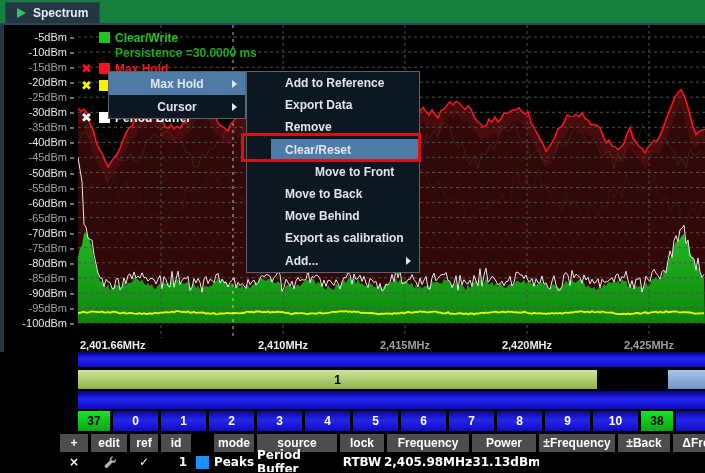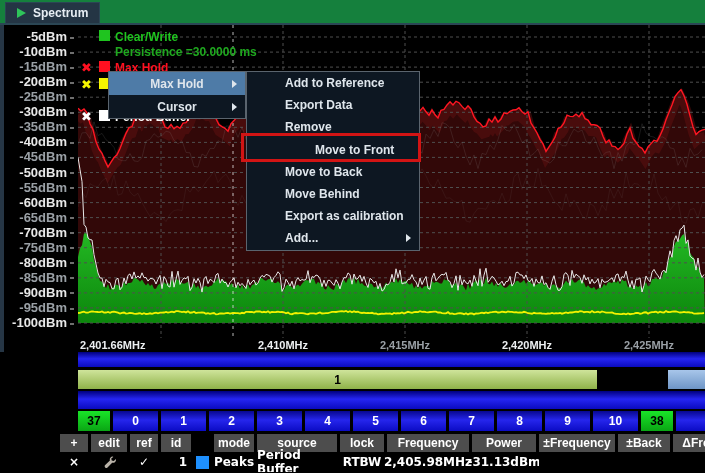--- a/index.html
+++ b/index.html
@@ -17,32 +17,32 @@
   .tab.selected{ background:#243544; }
   .play-ic{ width:0; height:0; border-left:9px solid #2ec45a;
             border-top:5px solid transparent; border-bottom:5px solid transparent; }
   .pause-ic{ display:flex; gap:2px; }
   .pause-ic i{ display:block; width:3px; height:10px; background:#2ec45a; }
 
   .left-strip{ position:absolute; left:0; top:25px; width:4px; height:327px; background:#263645; }
 
   
   .ylabel{ position:absolute; left:2px; width:72px; text-align:right;
-           font-size:13px; font-weight:700; color:#e8e8e8; line-height:12px; }
+           font-size:11px; font-weight:400; color:#e8e8e8; line-height:12px; }
   .ylabel.dim{ color:#9aa0a6; }
   .ylabel .tick{ display:inline-block; width:4px; height:2px; background:#6f6f6f;
                  vertical-align:middle; margin-left:3px; }
   .xlabel{ position:absolute; top:339px; font-size:11px; font-weight:700;
            color:#eceff1; white-space:nowrap; }
   .xlabel.dim{ color:#9aa0a6; }
 
   #spectrum-svg{ position:absolute; left:78px; top:25px; }
 
   
-  .legend-row{ position:absolute; height:15px; display:flex; 
+  .legend-row{ position:absolute; height:15px; display:flex; align-items:center;
                gap:5px; font-size:12px; font-weight:700; z-index:4; white-space:nowrap; }
   .legend-close{ width:15px; font-size:13px; font-weight:700; text-align:center;
                  cursor:pointer; line-height:14px; font-family:"DejaVu Sans",sans-serif; }
   .legend-swatch{ width:11px; height:11px; }
   .legend-spacer{ width:15px; }
 
   
   .menu{ position:absolute; background:#0d1722; border:1px solid #5a646e; z-index:5; }
   .menu-item{ height:23px; display:flex; align-items:center; color:#dfe6ec;
               font-size:12px; font-weight:700; cursor:pointer; position:relative; }
@@ -219,20 +219,23 @@
   <div class="menu" id="menu2" style="left:246px; top:71px; width:174px;">
       <div class="menu-item left" style="height: 22.2px;">
         <span>Add to Reference</span>
       </div>
       <div class="menu-item left" style="height: 22.2px;">
         <span>Export Data</span>
       </div>
       <div class="menu-item left" style="height: 22.2px;">
         <span>Remove</span>
       </div>
+      <div class="menu-item left hl" style="height: 22.2px;">
+        <span>Clear/Reset</span>
+      </div>
       <div class="menu-item left" style="height: 22.2px; padding-left: 44px;">
         <span>Move to Front</span>
       </div>
       <div class="menu-item left" style="height: 22.2px;">
         <span>Move to Back</span>
       </div>
       <div class="menu-item left" style="height: 22.2px;">
         <span>Move Behind</span>
       </div>
       <div class="menu-item left" style="height: 22.2px;">

